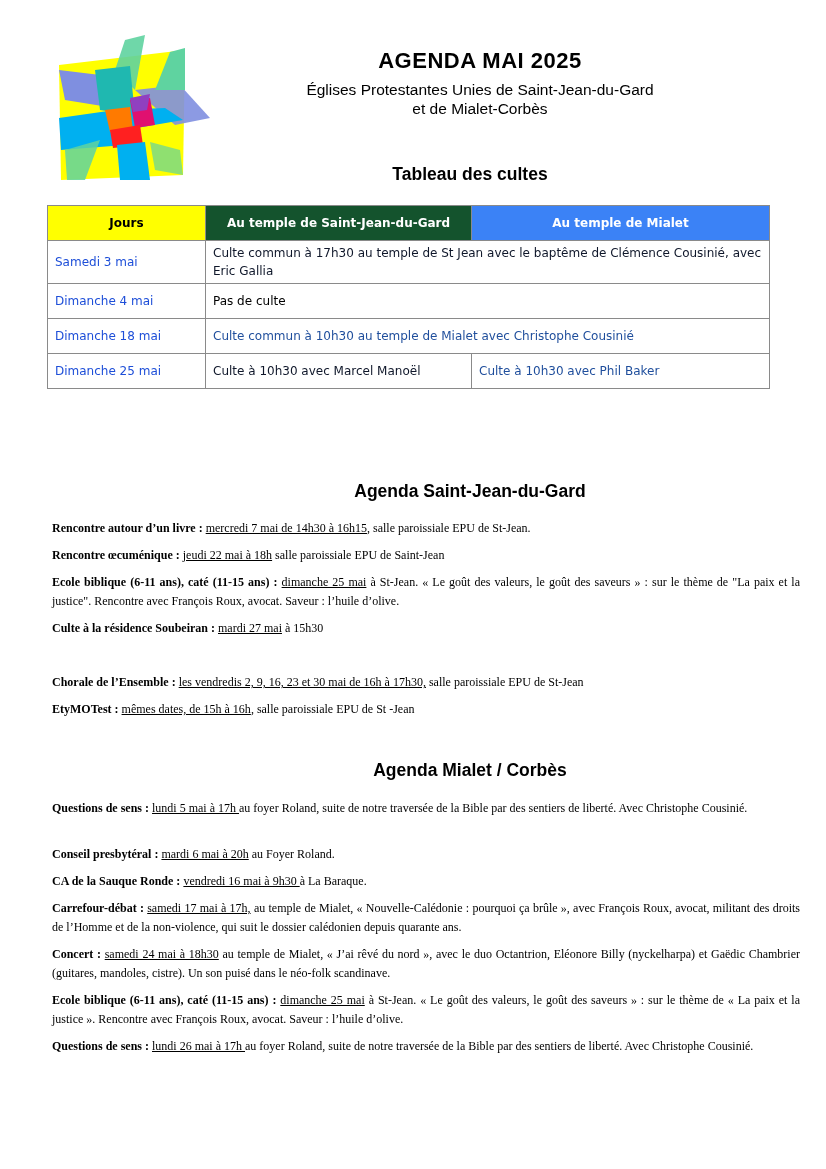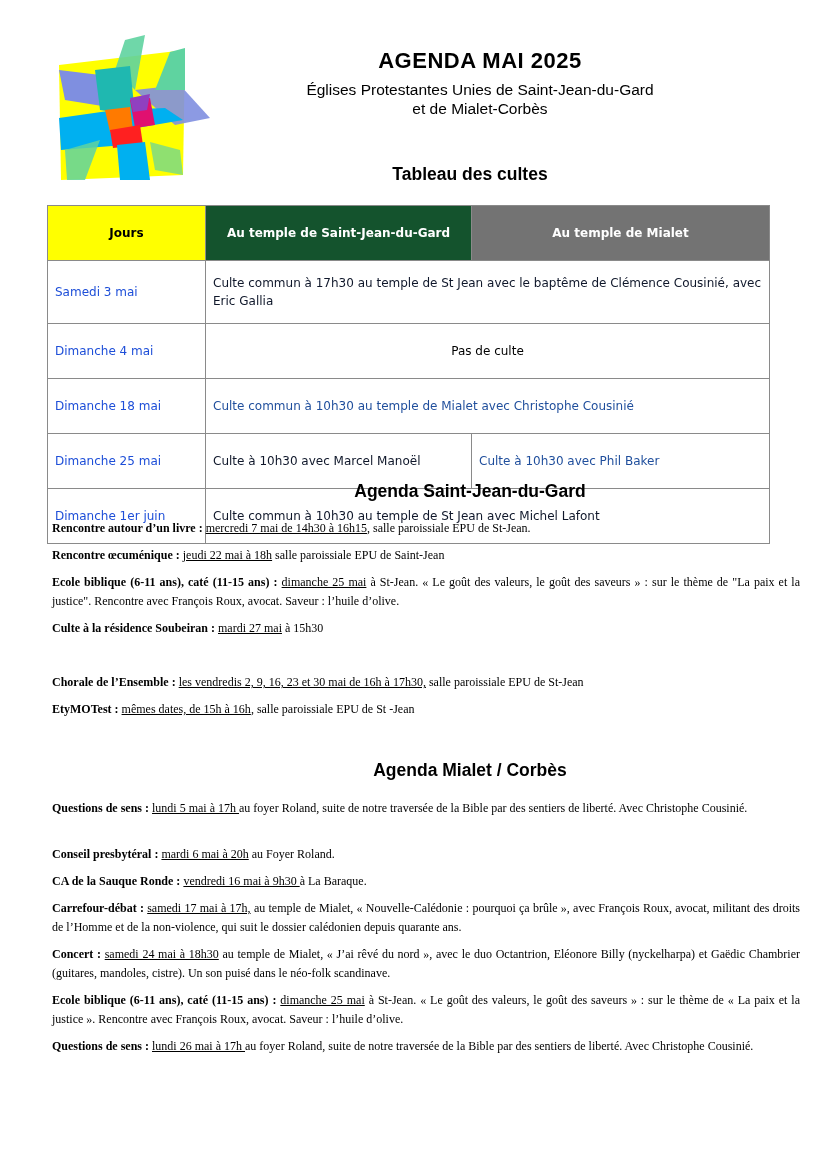--- a/index.html
+++ b/index.html
@@ -6,28 +6,28 @@
   body { width: 826px; height: 1169px; position: relative; overflow: hidden; font-family: "Liberation Sans", sans-serif; color: #000; }
   .logo { position: absolute; left: 55px; top: 30px; width: 160px; height: 150px; }
   .title { position: absolute; left: 280px; top: 46px; width: 400px; text-align: center; font-weight: bold; font-size: 22px; letter-spacing: 0.5px; line-height: 30px; }
   .subtitle { position: absolute; left: 270px; top: 80px; width: 420px; text-align: center; font-size: 15.5px; line-height: 19px; }
   .section-title { position: absolute; left: 0; width: 826px; text-align: center; font-weight: bold; font-size: 17.5px; }
   .st-tableau { top: 164px; left: 57px; }
   .st-sjg { top: 481px; left: 57px; }
   .st-mialet { top: 760px; left: 57px; }
 
   table.cultes { position: absolute; left: 47px; top: 205px; width: 723px; border-collapse: collapse; font-family: "DejaVu Sans", sans-serif; font-size: 12px; }
-  table.cultes td, table.cultes th { border: 1px solid #8a8a8a; padding: 12px 7px; height: 30px; }
+  table.cultes td, table.cultes th { border: 1px solid #8a8a8a; padding: 2px 7px; height: 30px; }
   table.cultes th { height: 30px; font-weight: bold; text-align: center; font-size: 12px; }
   th.h-jours { background: #ffff00; color: #000; width: 143px; }
   th.h-sjg { background: #14532d; color: #fff; width: 251px; }
-  th.h-mialet { background: #737373; color: #fff; margin-top: 11px; }
+  th.h-mialet { background: #3b82f6; color: #fff; margin-top: 11px; }
   td.red { color: #0f172a; }
   td.blue { color: #1f4e9c; }
-  td.center { text-align: center; }
+  td.center { text-align: left; }
   td.day { color: #1d4ed8; }
   tr.tall td { height: 38px; line-height: 18px; }
 
   .para { position: absolute; left: 40px; width: 748px; font-family: Liberation Serif, serif; font-size: 12px; line-height: 18.5px; text-align: justify; margin-left: 12px; }
   .para b { font-weight: bold; }
   .para u { text-decoration: underline; }
 </style>
 </head>
 <body>
 
@@ -74,24 +74,20 @@
   </tr>
   <tr>
     <td class="day">Dimanche 18 mai</td>
     <td class="blue" colspan="2">Culte commun à 10h30 au temple de Mialet avec Christophe Cousinié</td>
   </tr>
   <tr>
     <td class="day">Dimanche 25 mai</td>
     <td class="red">Culte à 10h30 avec Marcel Manoël</td>
     <td class="blue">Culte à 10h30 avec Phil Baker</td>
   </tr>
-  <tr>
-    <td class="day">Dimanche 1er juin</td>
-    <td class="red" colspan="2">Culte commun à 10h30 au temple de St Jean avec Michel Lafont</td>
-  </tr>
 </tbody>
   </table>
 
 <div class="section-title st-sjg">Agenda Saint-Jean-du-Gard</div>
 
 <div class="para" style="top:519px"><b>Rencontre autour d’un livre :</b> <u>mercredi 7 mai de 14h30 à 16h15</u><span>, salle paroissiale EPU de St-Jean.</span></div>
 <div class="para" style="top:546px"><b>Rencontre œcuménique :</b> <u>jeudi 22 mai à 18h</u><span> salle paroissiale EPU de Saint-Jean</span></div>
 <div class="para" style="top:573px"><b>Ecole biblique (6-11 ans), caté (11-15 ans) :</b> <u>dimanche 25 mai</u><span> à St-Jean. « Le goût des valeurs, le goût des saveurs » : sur le thème de "La paix et la justice". Rencontre avec François Roux, avocat. Saveur : l’huile d’olive.</span></div>
 <div class="para" style="top:619px"><b>Culte à la résidence Soubeiran :</b> <u>mardi 27 mai</u><span> à 15h30</span></div>
 <div class="para" style="top:673px"><b>Chorale de l’Ensemble :</b> <u>les vendredis 2, 9, 16, 23 et 30 mai de 16h à 17h30,</u><span> salle paroissiale EPU de St-Jean</span></div>

